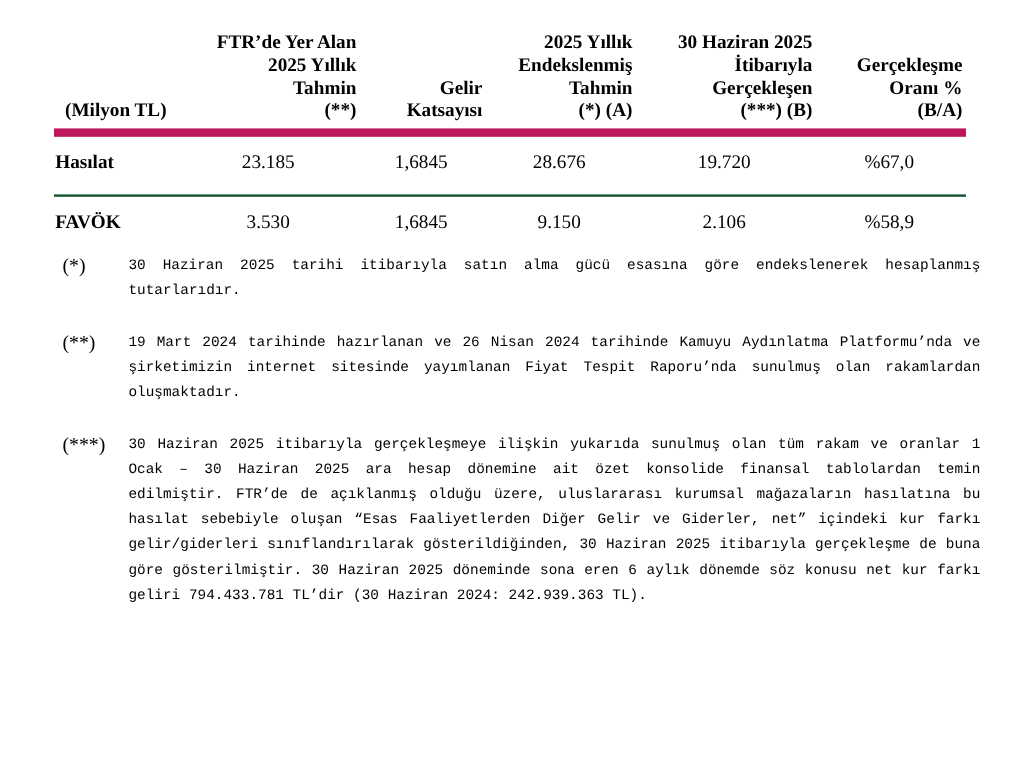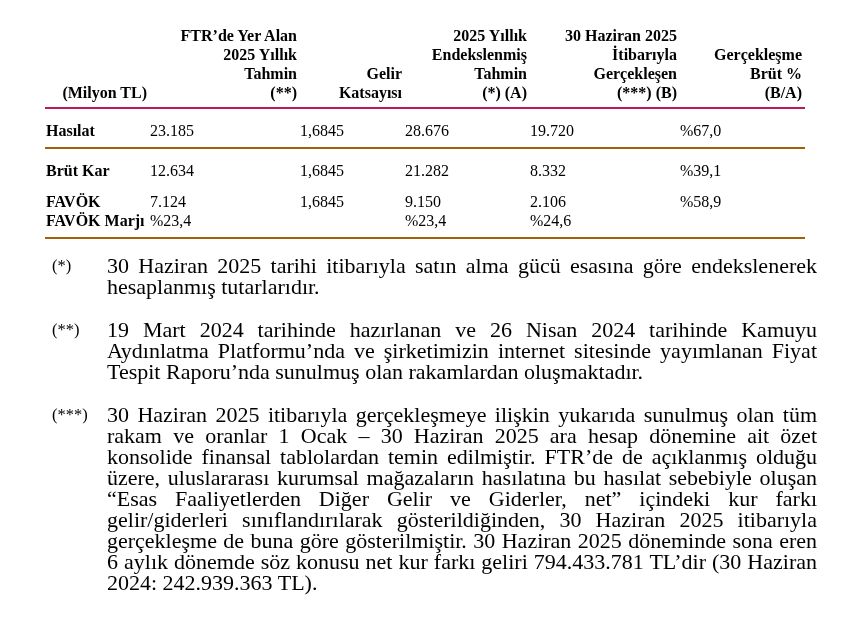--- a/index.html
+++ b/index.html
@@ -25,64 +25,65 @@
     table-layout: fixed;
     width: 760px;
   }
   .fin-table th {
     font-weight: bold;
     font-size: 16px;
     line-height: 19px;
     vertical-align: bottom;
     text-align: right;
     padding: 0 3px 5px 0;
-    border-bottom: 2px solid #be185d;
+    border-bottom: 7px solid #be185d;
     white-space: nowrap;
   }
   .fin-table th.th-label {
-    text-align: right;
+    text-align: center;
     padding-left: 1px;
   }
   .fin-table td {
     font-size: 16px;
     line-height: 19px;
-    text-align: left;
+    text-align: center;
     padding: 0 3px 0 0;
     white-space: nowrap;
   }
   .fin-table td.td-label {
     text-align: left;
     font-weight: bold;
     padding-left: 1px;
   }
   .fin-table tr.g-start td { padding-top: 12px; }
   .fin-table tr.g-end td {
-    padding-bottom: 7px;
-    border-bottom: 2px solid #a16207;
+    padding-bottom: 17px;
+    border-bottom: 2px solid #14532d;
   }
   
   .footnotes {
     margin-top: 16px;
     padding-left: 7px;
   }
   .footnote {
     display: flex;
     margin-bottom: 22px;
   }
   .fn-marker {
     flex: 0 0 55px;
     width: 55px;
     font-size: 16.5px;
     line-height: 21px;
   }
   .fn-text {
     width: 710px;
-    font-size: 22px;
+    font-size: 12px;
     line-height: 21px;
     text-align: justify;
+    font-family: Liberation Mono, monospace;
   }
 </style>
 </head>
 <body>
 
 <div class="page">
 
   <table class="fin-table">
     <colgroup>
       <col style="width:105px">
@@ -114,57 +115,41 @@
           <div>(*) (A)</div>
         </th>
         <th>
           <div>30 Haziran 2025</div>
           <div>İtibarıyla</div>
           <div>Gerçekleşen</div>
           <div>(***) (B)</div>
         </th>
         <th>
           <div>Gerçekleşme</div>
-          <div>Brüt %</div>
+          <div>Oranı %</div>
           <div>(B/A)</div>
         </th>
       </tr>
     </thead>
     <tbody>
       <tr class="g-start g-end">
         <td class="td-label">Hasılat</td>
         <td>23.185</td>
         <td>1,6845</td>
         <td>28.676</td>
         <td>19.720</td>
         <td>%67,0</td>
       </tr>
       <tr class="g-start">
-        <td class="td-label">Brüt Kar</td>
-        <td>12.634</td>
-        <td>1,6845</td>
-        <td>21.282</td>
-        <td>8.332</td>
-        <td>%39,1</td>
-      </tr>
-      <tr class="g-start">
         <td class="td-label">FAVÖK</td>
-        <td>7.124</td>
+        <td>3.530</td>
         <td>1,6845</td>
         <td>9.150</td>
         <td>2.106</td>
         <td>%58,9</td>
-      </tr>
-      <tr class="g-end">
-        <td class="td-label">FAVÖK Marjı</td>
-        <td>%23,4</td>
-        <td></td>
-        <td>%23,4</td>
-        <td>%24,6</td>
-        <td></td>
       </tr>
     </tbody>
   </table>
 
   <div class="footnotes">
     <div class="footnote">
       <div class="fn-marker">(*)</div>
       <div class="fn-text">30 Haziran 2025 tarihi itibarıyla satın alma gücü esasına göre endekslenerek hesaplanmış tutarlarıdır.</div>
     </div>
     <div class="footnote">

